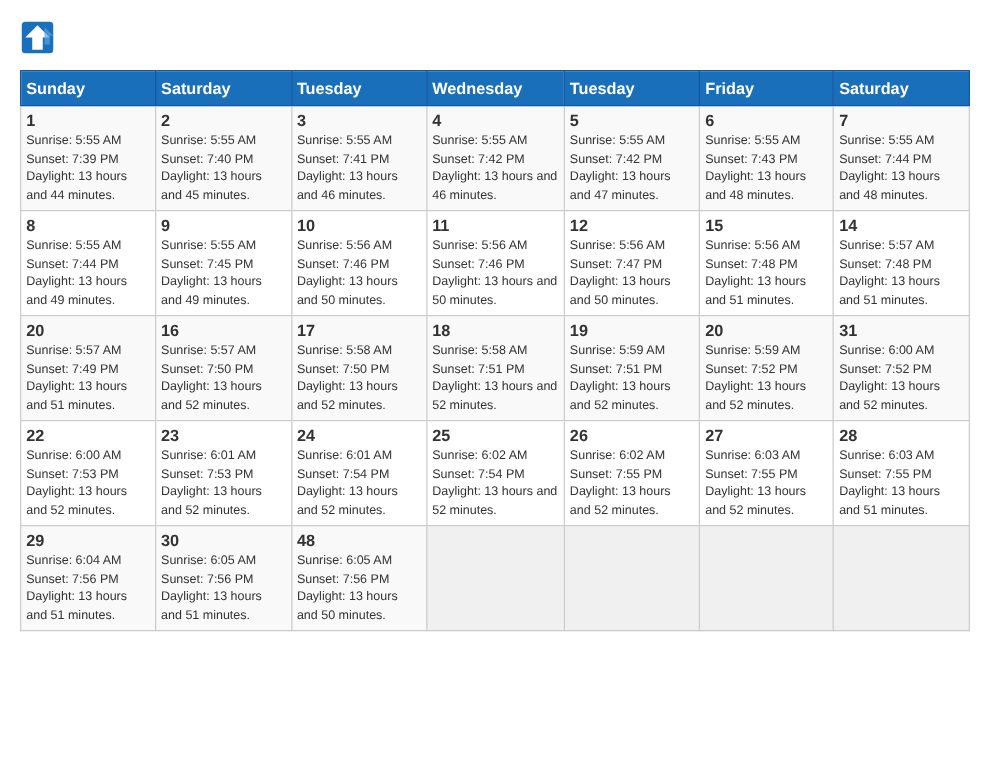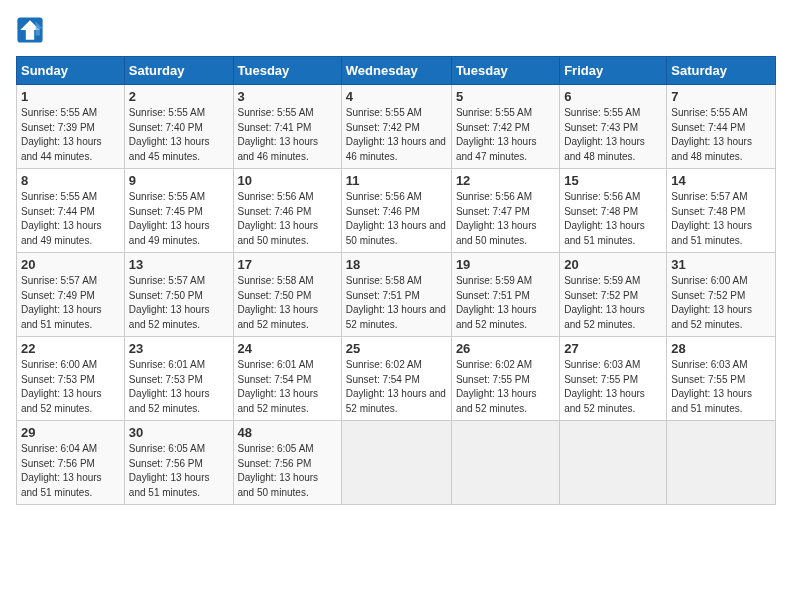--- a/index.html
+++ b/index.html
@@ -151,21 +151,21 @@
         <td><span class="day-number">12</span>
 <span class="day-detail">Sunrise: 5:56 AM<br>Sunset: 7:47 PM<br>Daylight: 13 hours and 50 minutes.</span></td>
         <td><span class="day-number">15</span>
 <span class="day-detail">Sunrise: 5:56 AM<br>Sunset: 7:48 PM<br>Daylight: 13 hours and 51 minutes.</span></td>
         <td><span class="day-number">14</span>
 <span class="day-detail">Sunrise: 5:57 AM<br>Sunset: 7:48 PM<br>Daylight: 13 hours and 51 minutes.</span></td>
       </tr>
       <tr>
         <td><span class="day-number">20</span>
 <span class="day-detail">Sunrise: 5:57 AM<br>Sunset: 7:49 PM<br>Daylight: 13 hours and 51 minutes.</span></td>
-        <td><span class="day-number">13</span>
+        <td><span class="day-number">16</span>
 <span class="day-detail">Sunrise: 5:57 AM<br>Sunset: 7:50 PM<br>Daylight: 13 hours and 52 minutes.</span></td>
         <td><span class="day-number">17</span>
 <span class="day-detail">Sunrise: 5:58 AM<br>Sunset: 7:50 PM<br>Daylight: 13 hours and 52 minutes.</span></td>
         <td><span class="day-number">18</span>
 <span class="day-detail">Sunrise: 5:58 AM<br>Sunset: 7:51 PM<br>Daylight: 13 hours and 52 minutes.</span></td>
         <td><span class="day-number">19</span>
 <span class="day-detail">Sunrise: 5:59 AM<br>Sunset: 7:51 PM<br>Daylight: 13 hours and 52 minutes.</span></td>
         <td><span class="day-number">20</span>
 <span class="day-detail">Sunrise: 5:59 AM<br>Sunset: 7:52 PM<br>Daylight: 13 hours and 52 minutes.</span></td>
         <td><span class="day-number">31</span>

